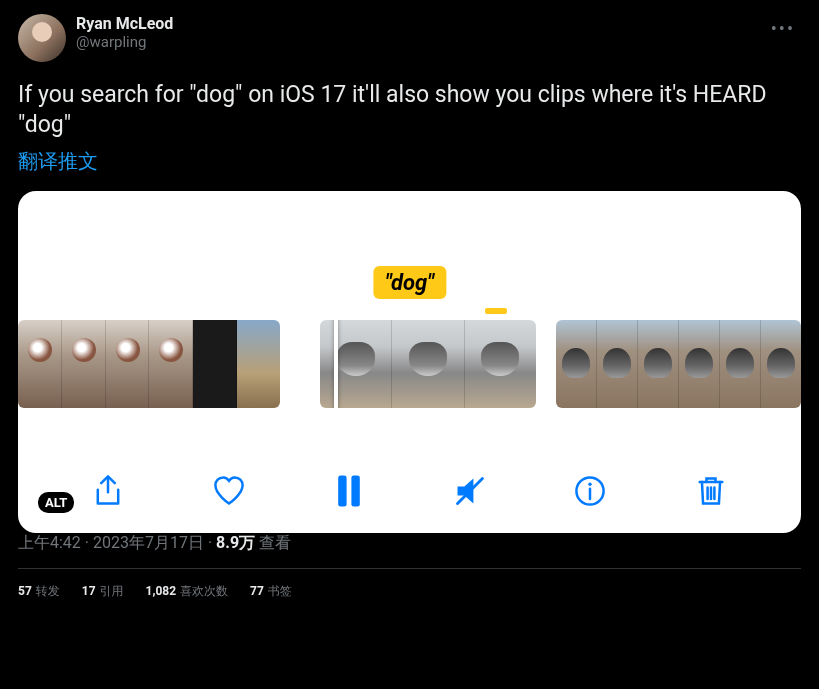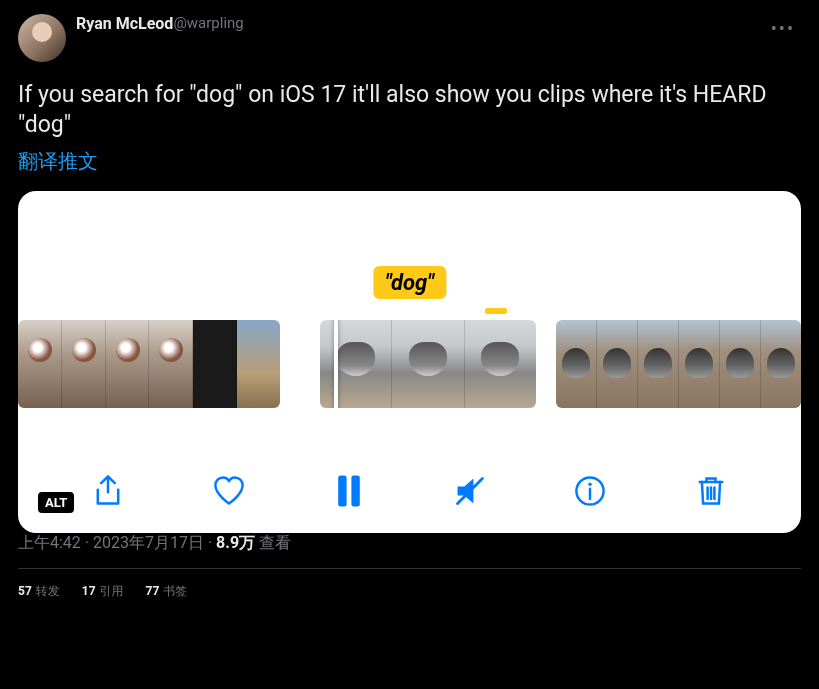--- a/index.html
+++ b/index.html
@@ -27,21 +27,21 @@
     overflow: hidden;
   }
   .avatar::after {
     content: "";
     position: absolute;
     top: 8px; left: 14px;
     width: 20px; height: 20px;
     border-radius: 50%;
     background: #e8cdb8;
   }
-  .name-block { display: flex; flex-direction: row; }
+  .name-block { display: flex; flex-direction: column; }
   .display-name { font-weight: 700; font-size: 16px; color: #e7e9ea; }
   .handle { color: #71767b; font-size: 15px; }
   .more-btn {
     position: absolute;
     right: 0; top: 0;
     color: #71767b;
     font-size: 18px;
     letter-spacing: 2px;
     cursor: pointer;
     padding: 4px 6px;
@@ -168,21 +168,21 @@
   .tool-btn.pause svg { width: 30px; height: 36px; }
   .alt-badge {
     position: absolute;
     bottom: 20px;
     left: 20px;
     background: #000;
     color: #fff;
     font-weight: 700;
     font-size: 13px;
     padding: 3px 7px;
-    border-radius: 4px;
+    border-radius: 10px;
   }
   .meta-row {
     color: #71767b;
     font-size: 16px;
   }
   .meta-row .views-count { color: #e7e9ea; font-weight: 700; }
   .divider {
     height: 1px;
     background: #2f3336;
     margin-top: 14px;
@@ -299,15 +299,18 @@
 <div class="divider"></div>
 
 <div class="stats-row">
   <span class="stat">
     <span class="count">57</span><span>转发</span>
   </span>
   <span class="stat">
     <span class="count">17</span><span>引用</span>
   </span>
   <span class="stat">
+    <span class="count">1,082</span><span>喜欢次数</span>
+  </span>
+  <span class="stat">
     <span class="count">77</span><span>书签</span>
   </span>
 </div>
 
 </body></html>

